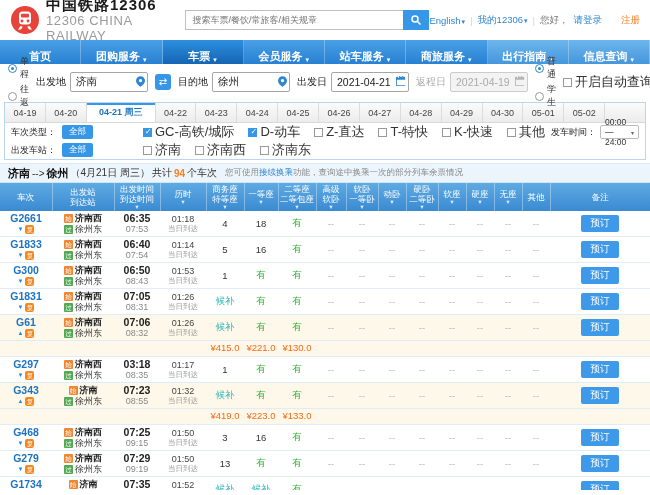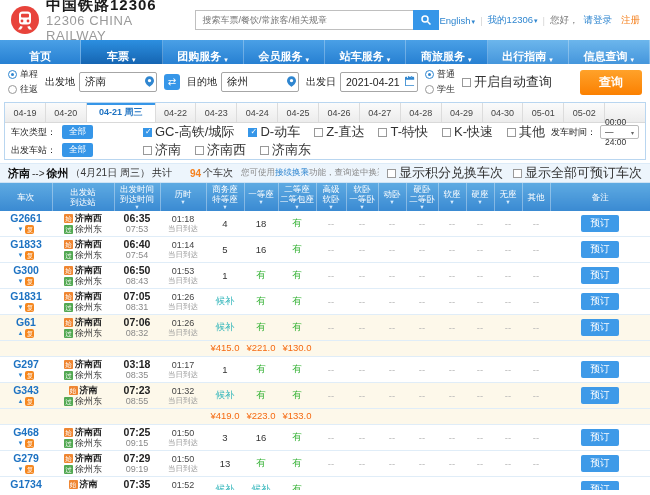--- a/index.html
+++ b/index.html
@@ -14,21 +14,21 @@
   .brand-sub{font-size:13px;color:#9a9a9a;letter-spacing:.6px;}
   .searchbox{display:flex;align-items:center;margin-left:28px;}
   .searchbox input{width:218px;height:20px;border:1px solid #bfbfbf;border-right:none;font-size:9px;
     padding:0 6px;outline:none;color:#333;font-family:inherit;}
   .search-btn{width:26px;height:20px;background:#3696e8;border:none;display:flex;align-items:center;
     justify-content:center;cursor:pointer;}
   .top-links{margin-left:auto;display:flex;align-items:center;gap:5px;font-size:9.5px;color:#777;white-space:nowrap;}
   .blue-link{color:#2f86d0;cursor:pointer;text-decoration:none;}
   .caret-b{font-size:7px;color:#2f86d0;margin-left:1px;}
   .sep{color:#d5d5d5;}
-  .register{color:#f58220;cursor:pointer;text-decoration:none;margin-left:4px;}
+  .register{color:#f58220;cursor:pointer;text-decoration:none;margin-left:14px;}
 
   
   .navbar{height:24px;display:flex;background:linear-gradient(#4aa0e6,#2780d2);}
   .nav-item{flex:1;display:flex;align-items:flex-end;justify-content:center;color:#fff;font-size:11px;
     font-weight:bold;border-right:1px solid rgba(255,255,255,.28);cursor:pointer;gap:3px;white-space:nowrap;}
   .nav-item.active{background:linear-gradient(#2c8fe0,#1565b2);}
   .nav-item.light{background:linear-gradient(#6cb6ec,#4596dc);}
   .nav-caret{font-size:7px;font-weight:normal;}
 
   
@@ -69,21 +69,21 @@
   .f-right{margin-left:auto;display:flex;align-items:center;gap:4px;}
   .select{border:1px solid #bbb;border-radius:2px;padding:0 4px;height:14px;display:flex;align-items:center;
     gap:4px;font-size:8.5px;color:#333;background:#fff;cursor:pointer;}
   .sel-caret{font-size:6px;color:#666;}
 
   
   .result-bar{display:flex;align-items:center;height:20px;background:#edf5fc;border-top:1px solid #dcebf8;
     border-bottom:1px solid #cfe3f4;padding:0 8px;margin-top:3px;gap:8px;white-space:nowrap;}
   .route-info{font-size:10px;color:#333;display:flex;align-items:center;gap:2px;}
   .route-info b{font-size:11px;color:#111;}
-  .count{color:#f58220;font-weight:bold;margin-left:16px;}
+  .count{color:#f58220;font-weight:bold;}
   .tip{color:#888;font-size:8.5px;overflow:hidden;}
   .tip-link{color:#2f86d0;cursor:pointer;text-decoration:none;}
   .opts{margin-left:auto;display:flex;gap:10px;font-size:8.5px;color:#555;}
 
   
   .train-table{width:650px;border-collapse:collapse;table-layout:fixed;}
   thead th{background:linear-gradient(#5eaae2,#3a8ad2);color:#fff;font-size:8.5px;font-weight:normal;
     padding:1px 0;border-right:1px solid rgba(255,255,255,.35);height:28px;vertical-align:middle;
     line-height:10px;cursor:pointer;}
   thead th:last-child{border-right:none;}
@@ -159,27 +159,27 @@
     </div>
   </header>
 
   <nav class="navbar">
 
       <div class="nav-item">
         <span>首页</span>
 
       </div>
 
+      <div class="nav-item">
+        <span>团购服务</span>
+        <span class="nav-caret">▾</span>
+      </div>
+
       <div class="nav-item active">
         <span>车票</span>
-        <span class="nav-caret">▾</span>
-      </div>
-
-      <div class="nav-item">
-        <span>团购服务</span>
         <span class="nav-caret">▾</span>
       </div>
 
       <div class="nav-item">
         <span>会员服务</span>
         <span class="nav-caret">▾</span>
       </div>
 
       <div class="nav-item">
         <span>站车服务</span>
@@ -247,20 +247,31 @@
       <span class="input-wrap">
         <input value="2021-04-21" style="">
         <span class="ficon">
           <svg width="10" height="10" viewBox="0 0 24 24">
               <path fill="currentColor" d="M7 0h2v4H7zM15 0h2v4h-2zM2 2h3v3h2V2h8v3h2V2h3a2 2 0 0 1 2 2v18a2 2 0 0 1-2 2H2a2 2 0 0 1-2-2V4a2 2 0 0 1 2-2zm0 7v13h20V9H2z"></path>
             </svg>
         </span>
       </span>
     </div>
 
+    <div class="field disabled">
+      <span class="f-lab">返程日</span>
+      <span class="input-wrap">
+        <input value="2021-04-19" style="">
+        <span class="ficon">
+          <svg width="10" height="10" viewBox="0 0 24 24">
+              <path fill="currentColor" d="M7 0h2v4H7zM15 0h2v4h-2zM2 2h3v3h2V2h8v3h2V2h3a2 2 0 0 1 2 2v18a2 2 0 0 1-2 2H2a2 2 0 0 1-2-2V4a2 2 0 0 1 2-2zm0 7v13h20V9H2z"></path>
+            </svg>
+        </span>
+      </span>
+    </div>
 
     <div class="radio-stack">
 
         <label class="radio">
           <span class="rb checked"></span>
           <span>普通</span>
         </label>
 
         <label class="radio">
           <span class="rb"></span>
@@ -413,32 +424,20 @@
       <span>--&gt;</span>
       <b>徐州</b>
       <span>（4月21日 周三）</span>
       <span>共计</span>
         <span class="count">94</span>
         <span>个车次</span>
     </div>
     <div class="tip">
       <span>您可使用</span><a class="tip-link">接续换乘</a><span>功能，查询途中换乘一次的部分列车余票情况</span>
     </div>
-    <div class="opts">
-
-        <label class="chk">
-          <span class="cb"></span>
-          <span>显示积分兑换车次</span>
-        </label>
-
-        <label class="chk">
-          <span class="cb"></span>
-          <span>显示全部可预订车次</span>
-        </label>
-      </div>
   </div>
 
   <table class="train-table">
     <colgroup>
       <col style="width:52px">
         <col style="width:62px">
         <col style="width:46px">
         <col style="width:46px">
       <col style="width:38px">
         <col style="width:34px">

